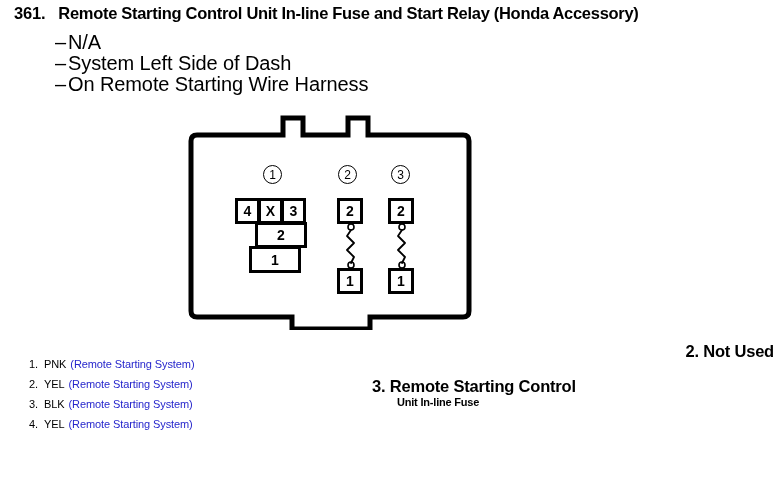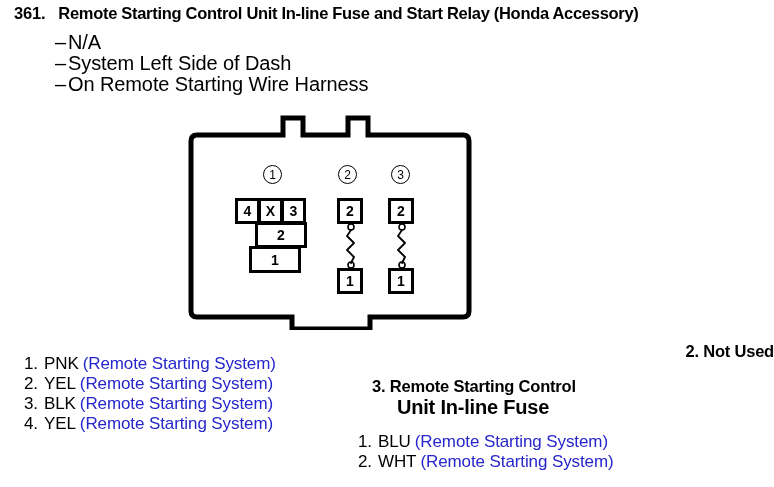--- a/index.html
+++ b/index.html
@@ -105,32 +105,32 @@
     left: 360px; top: 342px;
     width: 414px;
   }
   .legend-heading {
     font-size: 16.5px;
     font-weight: bold;
     white-space: nowrap;
     letter-spacing: -0.2px;
   }
   .legend-heading-cont {
-    font-size: 20px;
+    font-size: 11px;
     font-weight: bold;
     white-space: nowrap;
     letter-spacing: -0.2px;
   }
   .pin-list {
     margin: 0;
     padding: 0;
     list-style: none;
   }
   .pin-list li {
-    font-size: 17px;
+    font-size: 11px;
     white-space: nowrap;
     line-height: 20px;
     letter-spacing: -0.1px;
   }
   .pin-idx {
     display: inline-block;
     width: 20px;
     text-align: right;
     margin-right: 6px;
   }
@@ -232,21 +232,13 @@
     </li>
   </ul>
 </div>
 
 <div id="legend-right">
   <div class="legend-heading" style="margin-left:12px;text-align:right;">2. Not Used</div>
 
   <div class="legend-heading" style="margin-left:12px; margin-top:16px;">3. Remote Starting Control</div>
   <div class="legend-heading-cont" style="margin-left:37px;">Unit In-line Fuse</div>
 
-  <ul class="pin-list" style="margin-top:13px; margin-left:-8px;">
-    <li>
-      <span class="pin-idx">1.</span><span class="pin-color">BLU</span><span class="pin-circuit">(Remote Starting System)</span>
-    </li>
-    <li>
-      <span class="pin-idx">2.</span><span class="pin-color">WHT</span><span class="pin-circuit">(Remote Starting System)</span>
-    </li>
-  </ul>
 </div>
 
 </body></html>

